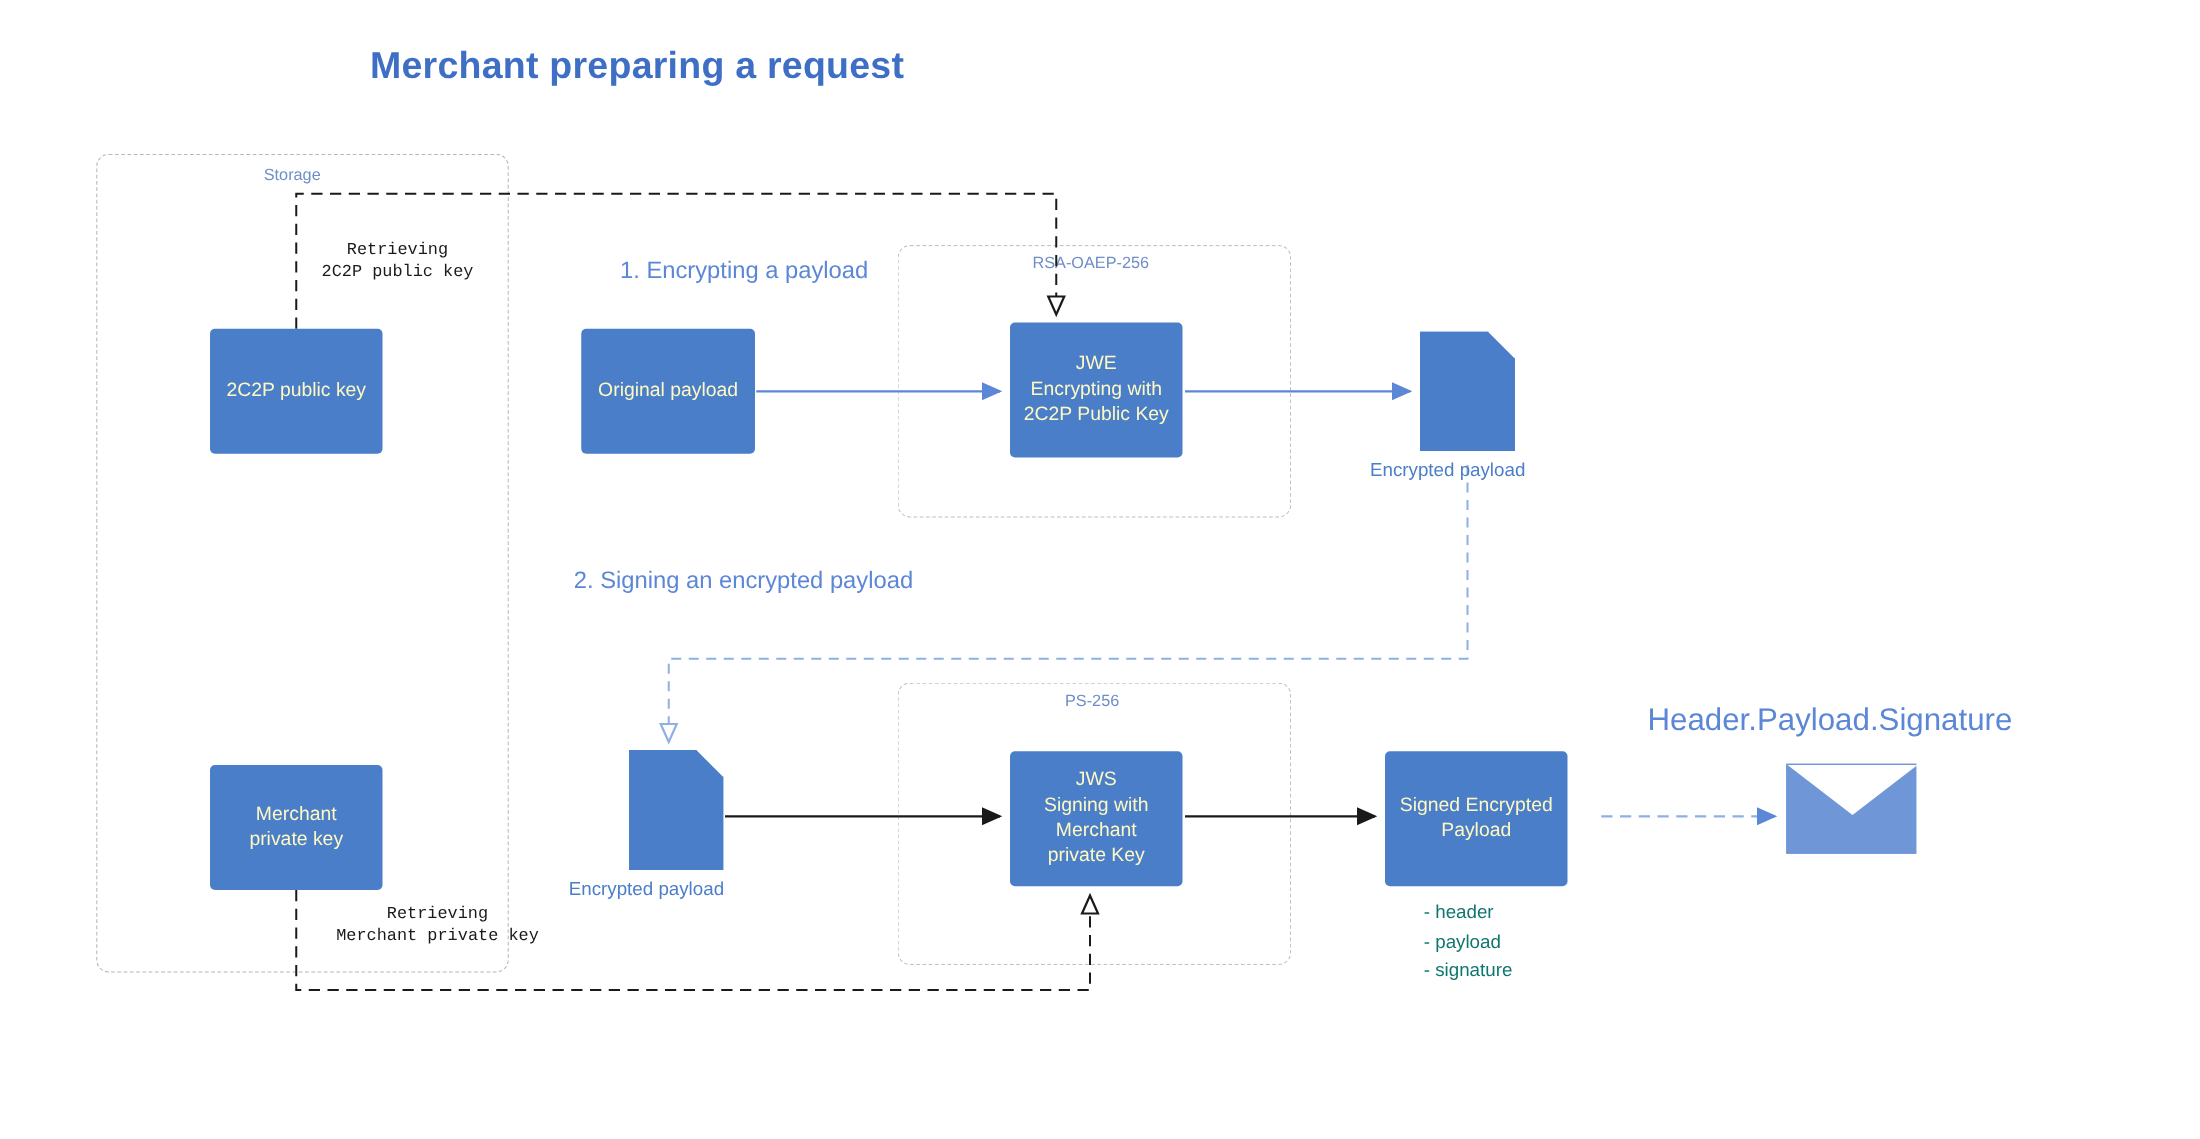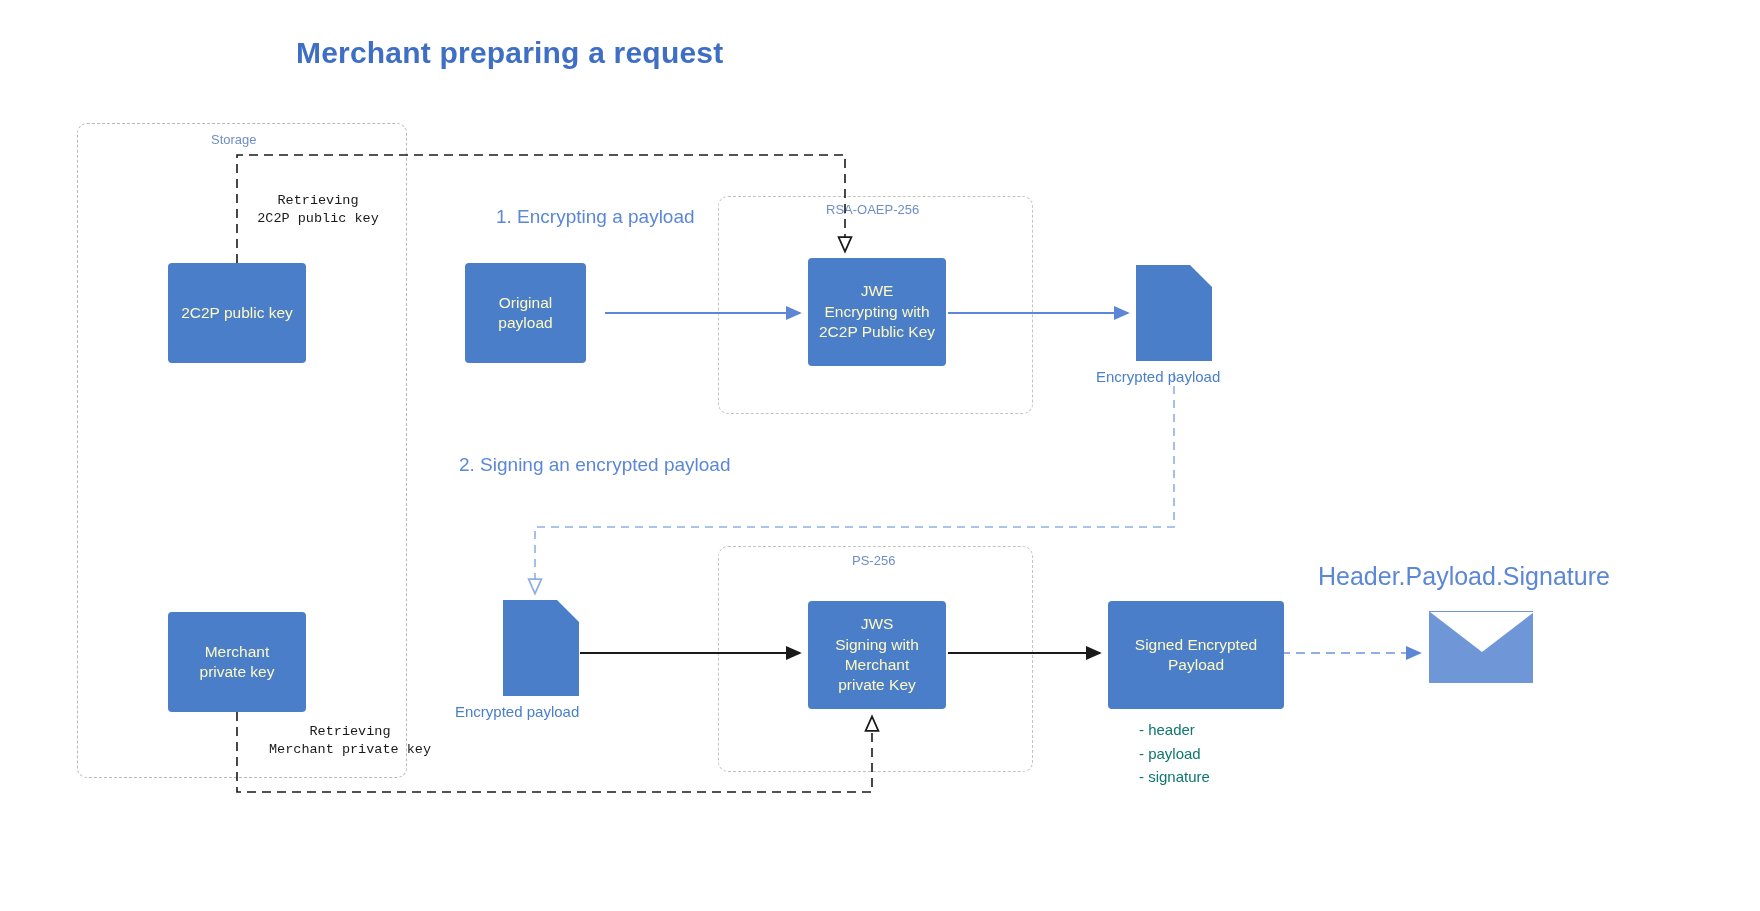--- a/index.html
+++ b/index.html
@@ -76,24 +76,24 @@
     align-items: center;
     justify-content: center;
     text-align: center;
     font-size: 15.5px;
     line-height: 1.32;
     padding: 4px 8px;
     white-space: pre-line;
   }
   #node-pubkey   { left: 168px; top: 263px; width: 138px; height: 100px; }
   #node-privkey  { left: 168px; top: 612px; width: 138px; height: 100px; }
-  #node-original { left: 465px; top: 263px; width: 121px; height: 100px; }
+  #node-original { left: 465px; top: 263px; width: 139px; height: 100px; }
   #node-jwe      { left: 808px; top: 258px; width: 138px; height: 108px; }
   #node-jws      { left: 808px; top: 601px; width: 138px; height: 108px; }
-  #node-signed   { left: 1108px; top: 601px; width: 176px; height: 108px; }
+  #node-signed   { left: 1108px; top: 601px; width: 146px; height: 108px; }
 
   
   .doc {
     position: absolute;
     width: 76px;
     height: 96px;
     background: #4a7ec9;
     
     clip-path: polygon(0 0, 72% 0, 100% 22%, 100% 100%, 0 100%);
   }

